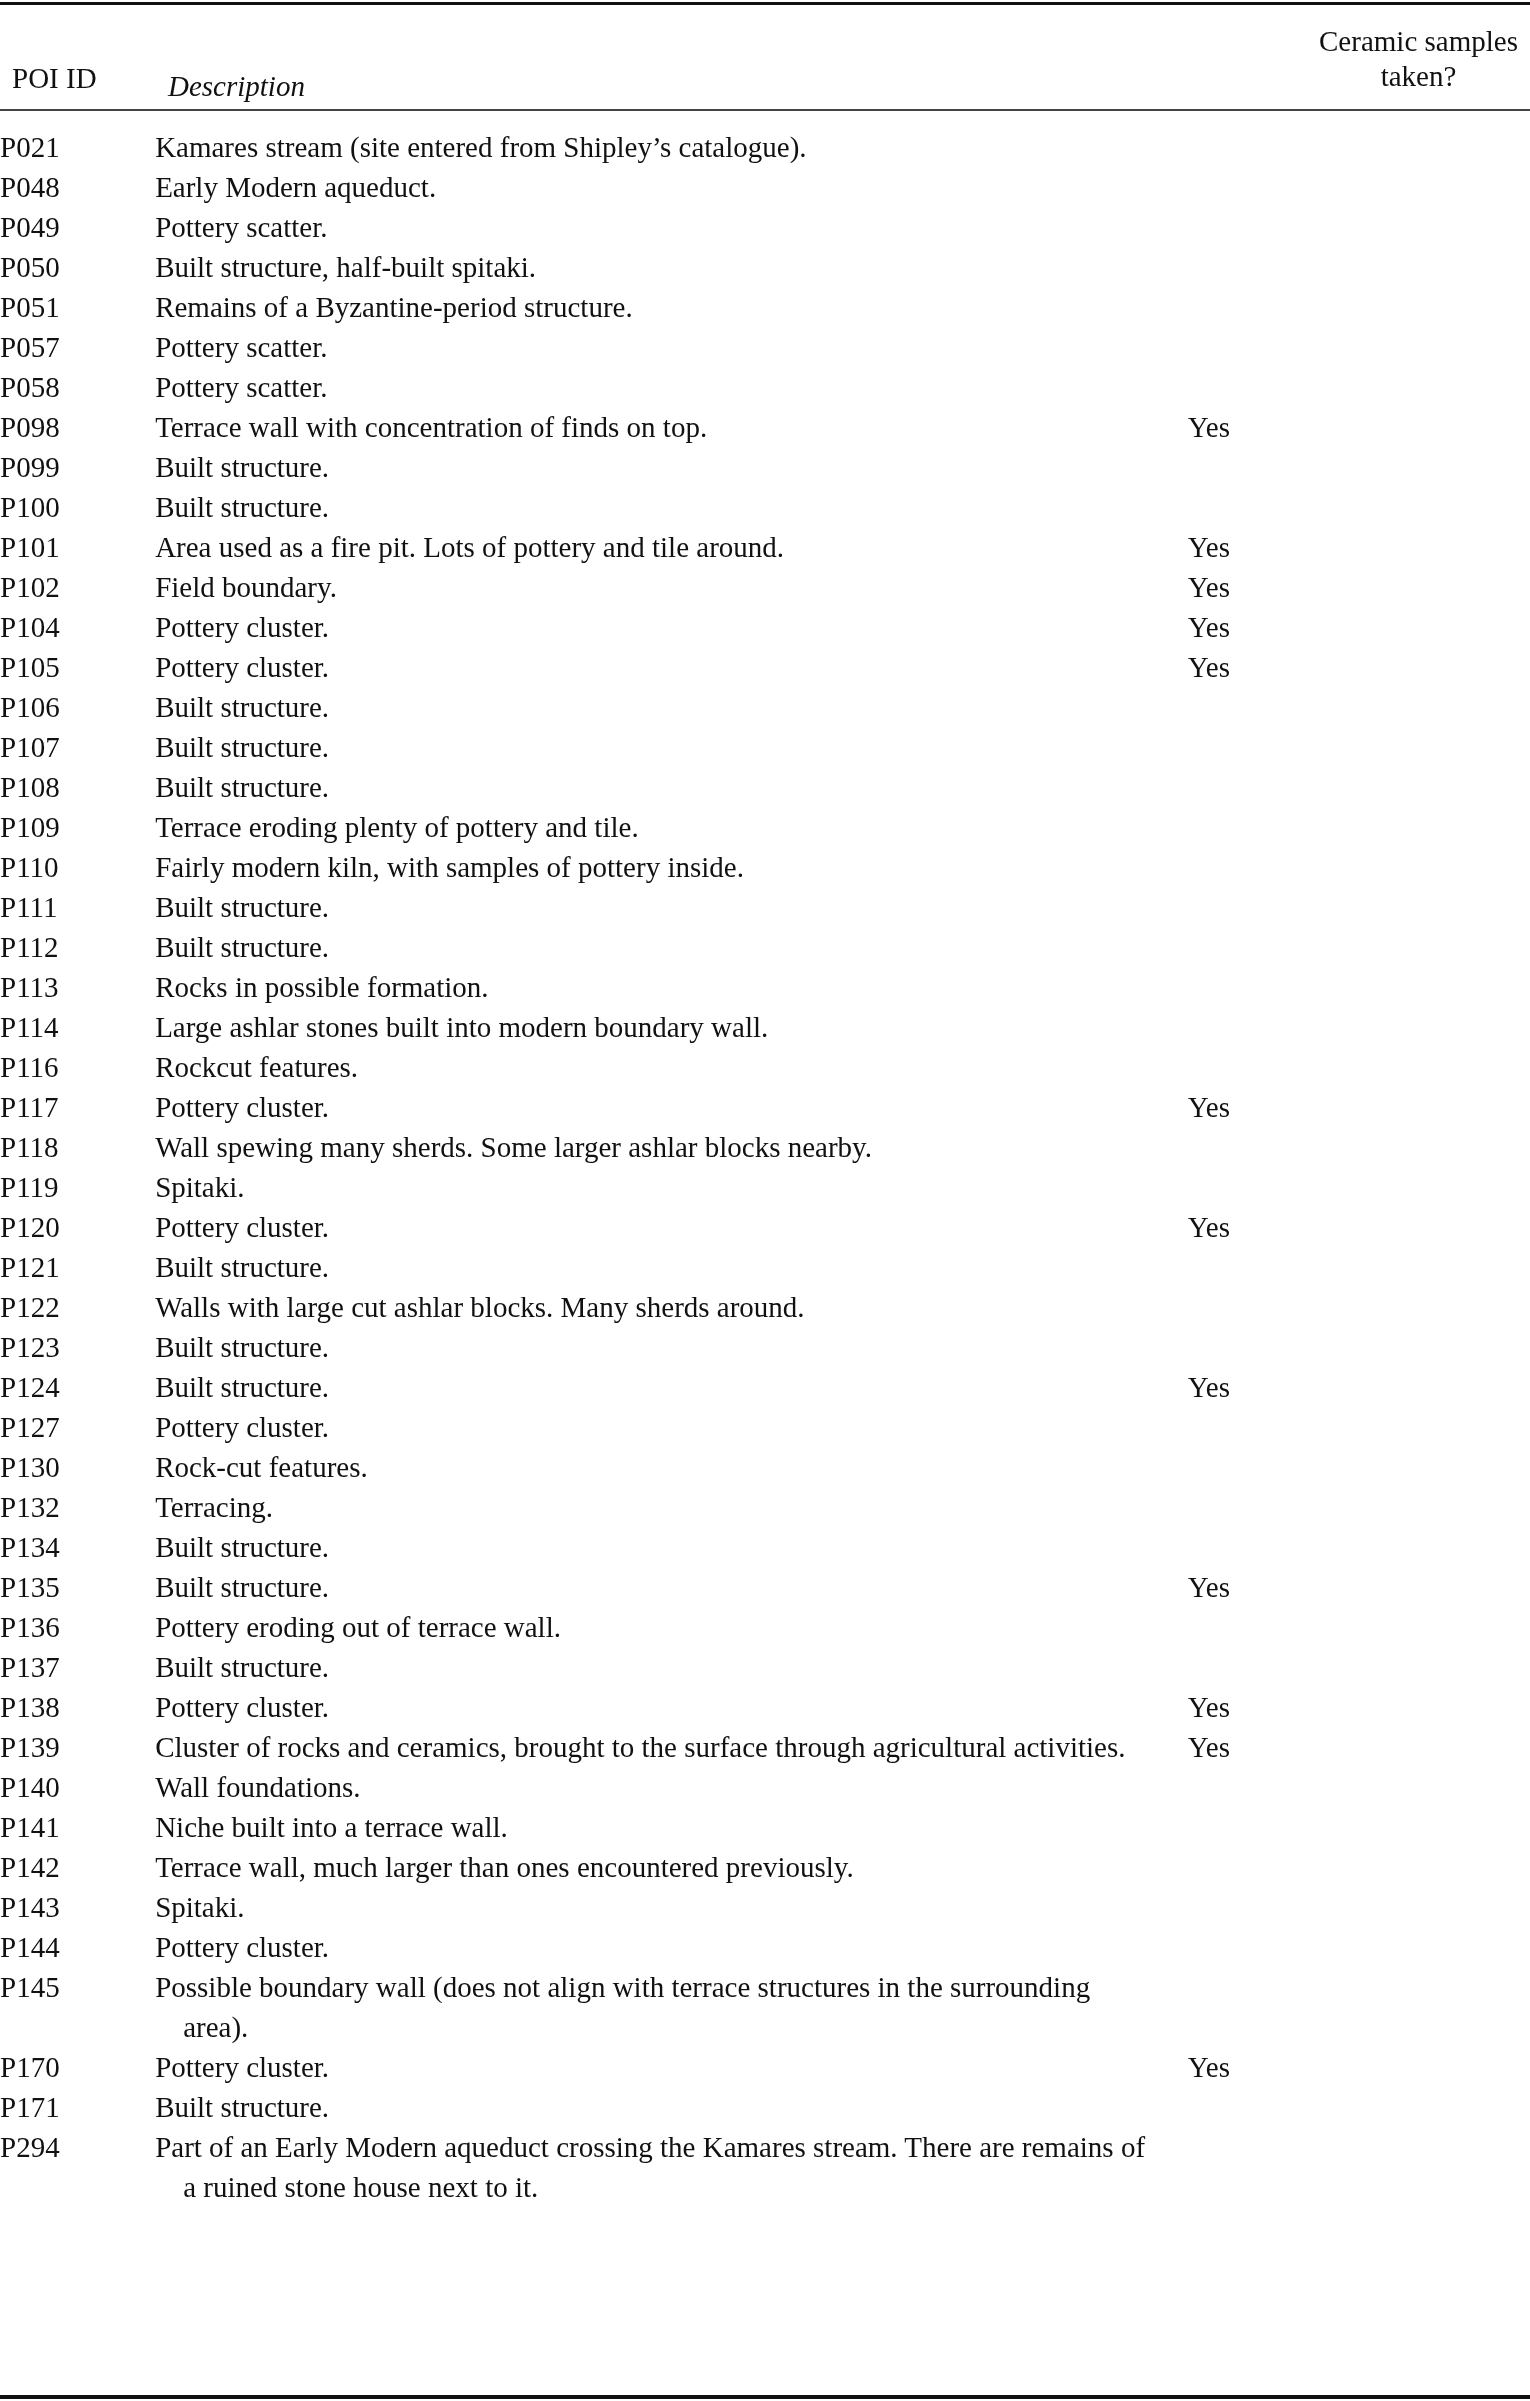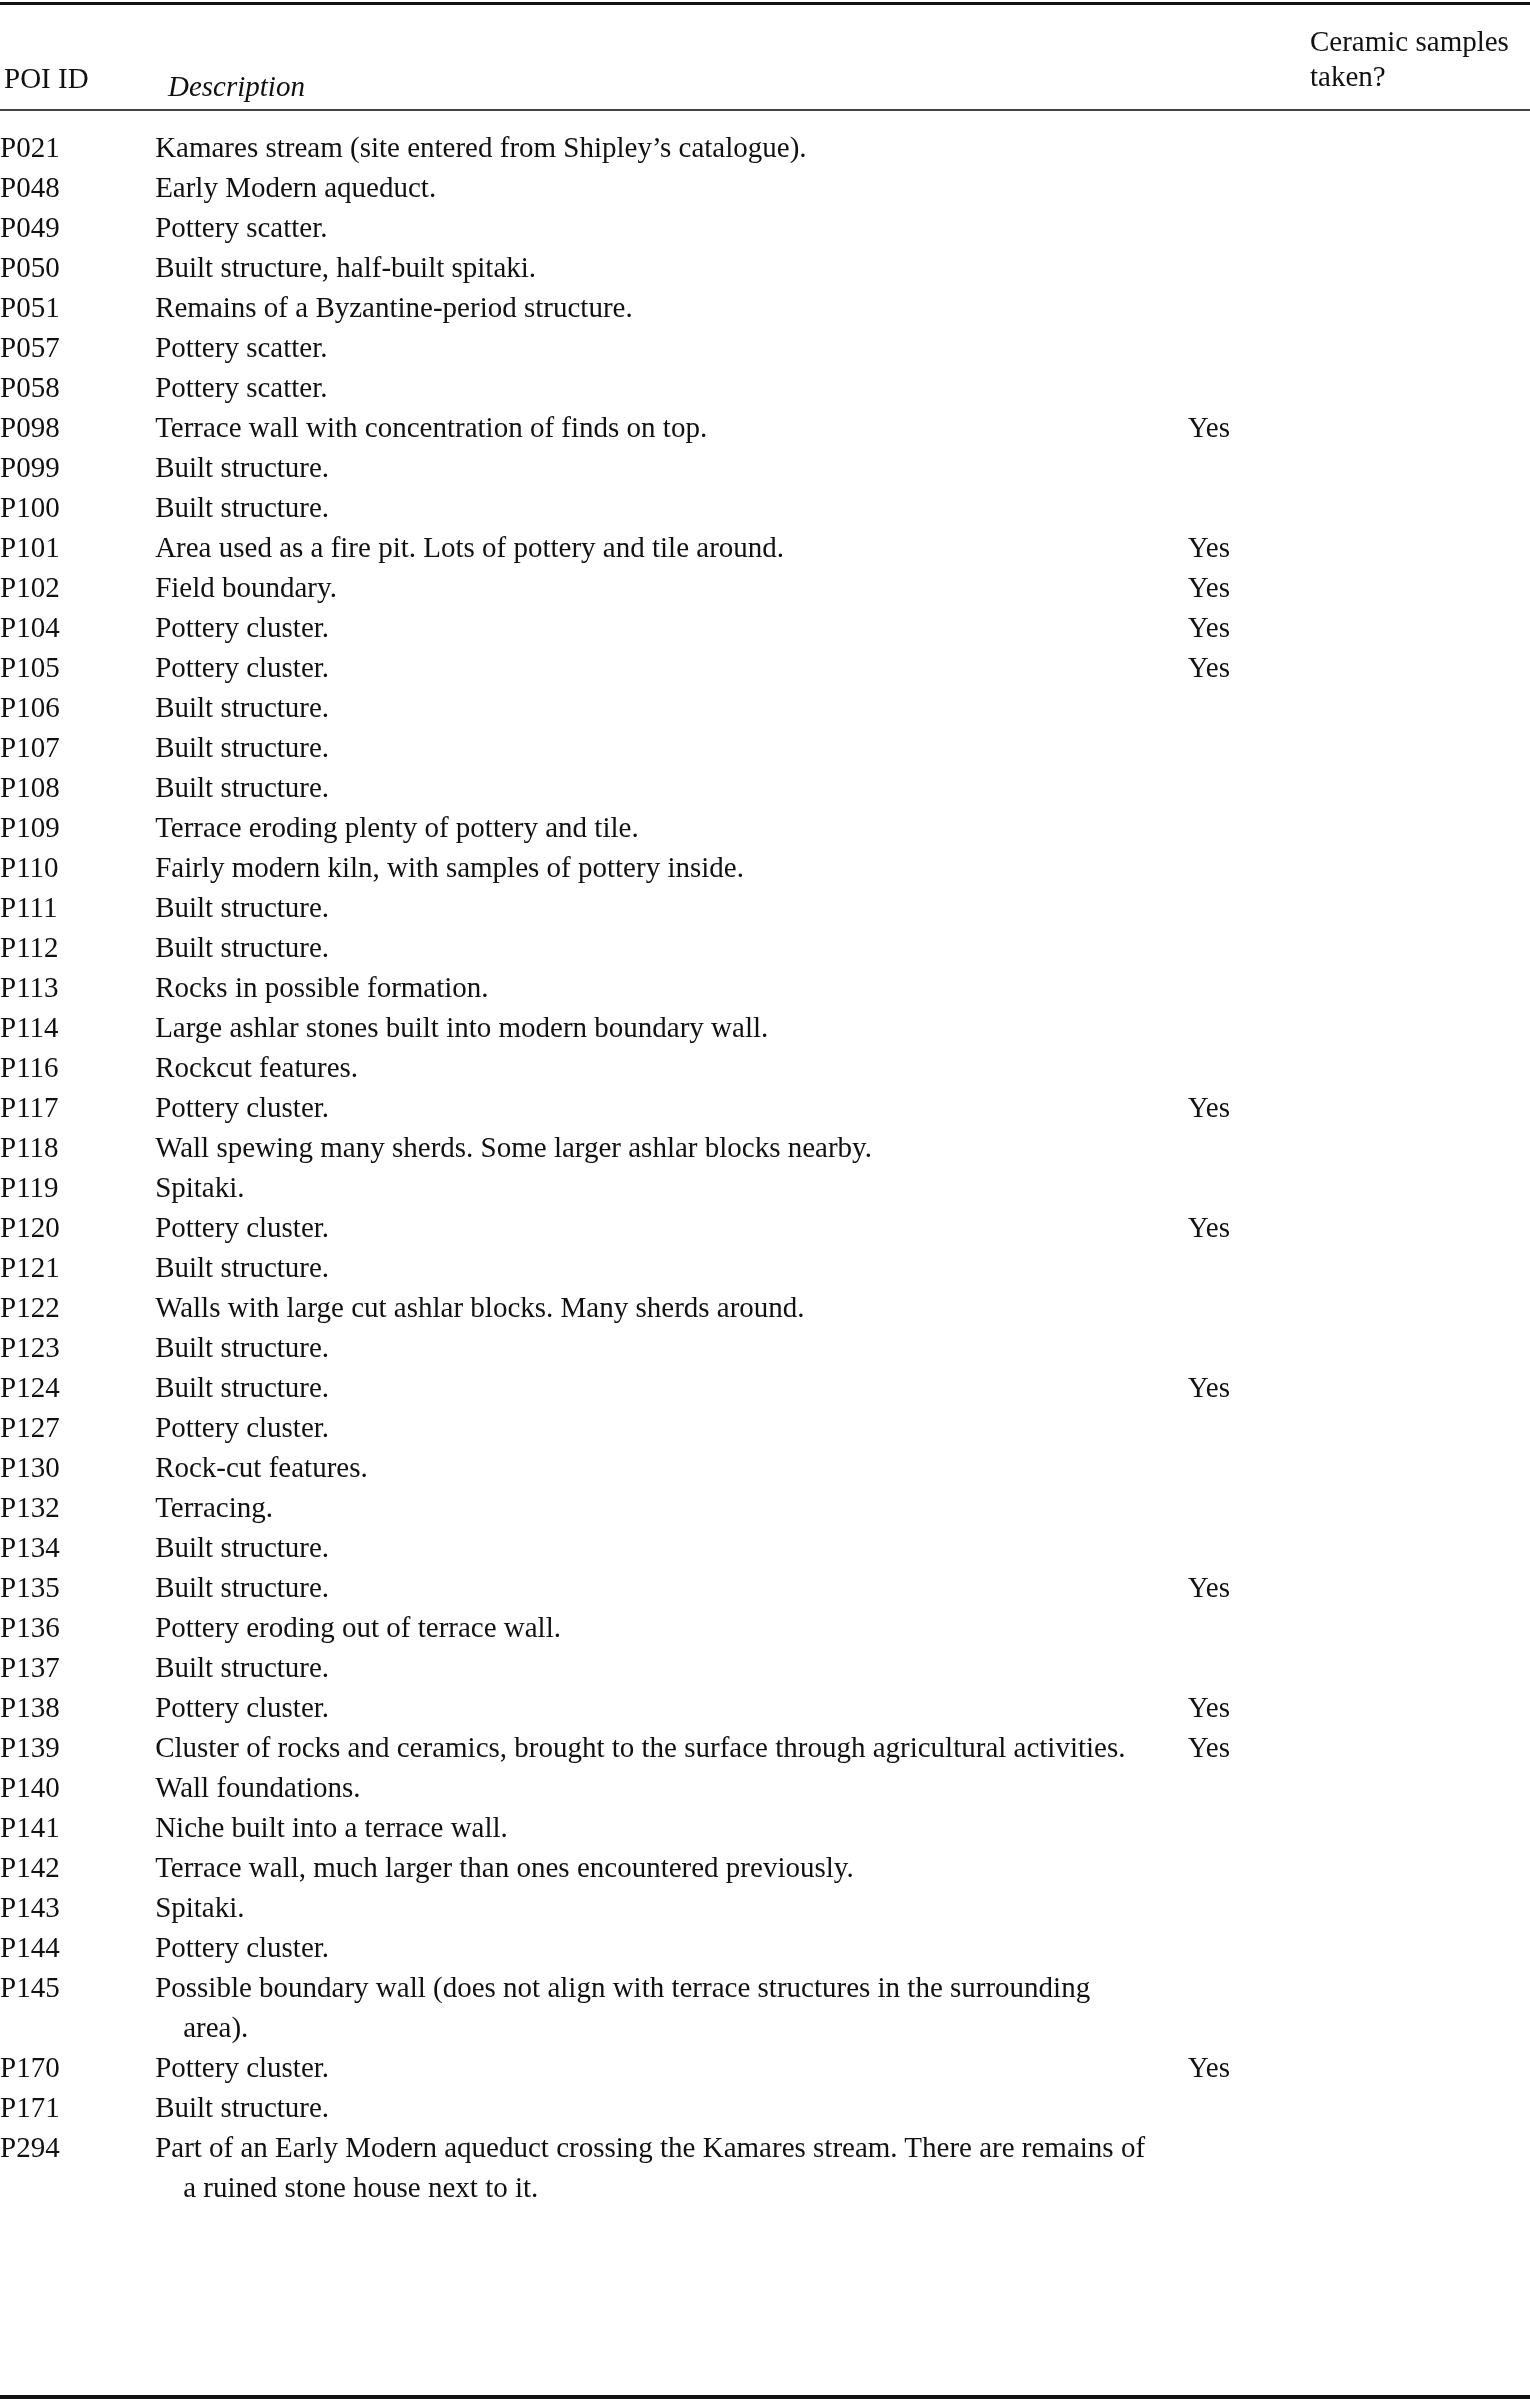--- a/index.html
+++ b/index.html
@@ -5,41 +5,41 @@
   html, body { margin: 0; padding: 0; background: #ffffff; }
   body {
     width: 1531px; height: 2401px; position: relative; overflow: hidden;
     font-family: "Liberation Serif", "DejaVu Serif", serif;
     color: #111111;
   }
   .rule-top { position: absolute; left: 0; top: 1.7px; width: 1531px; height: 3.5px; background: #111; }
   .rule-head { position: absolute; left: 0; top: 109px; width: 1531px; height: 1.7px; background: #444; }
   .rule-bottom { position: absolute; left: 0; top: 2395px; width: 1531px; height: 3.5px; background: #111; }
   .th { position: absolute; font-size: 29px; line-height: 35px; white-space: nowrap; }
-  .th-id { left: 4px; top: 61px; text-align: center; }
+  .th-id { left: 12px; top: 61px; text-align: center; }
   .th-desc { left: 168px; top: 69px; font-style: italic; }
   .th-cer { left: 1310px; top: 24px; }
   table.body {
     position: absolute; left: 0; top: 127px; width: 1230px;
     border-collapse: collapse; font-size: 29px; line-height: 40px;
   }
   table.body td { padding: 0; vertical-align: top; }
   td.c-id { width: 168px; padding-left: 1.7px; }
   td.c-desc { width: 1142px; }
   td.c-desc .wrap { display: block; padding-left: 28px; text-indent: -28px; padding-right: 35px; }
   td.c-cer { padding-left: 0; text-align: right; }
 </style>
 </head>
 <body>
 
 <div class="rule-top"></div>
 
 <div class="th th-id">POI ID</div>
 <div class="th th-desc">Description</div>
-<div class="th th-cer" style="width:217px; white-space:normal;">Ceramic samples taken?</div>
+<div class="th th-cer" style="width:217px; white-space:normal;text-align:center;">Ceramic samples taken?</div>
 
 <div class="rule-head"></div>
 
 <table class="body">
   <tbody id="tbody">
       <tr>
         <td class="c-id"><span>P021</span></td>
         <td class="c-desc">
           <span class="wrap">Kamares stream (site entered from Shipley’s catalogue).</span>
         </td>

